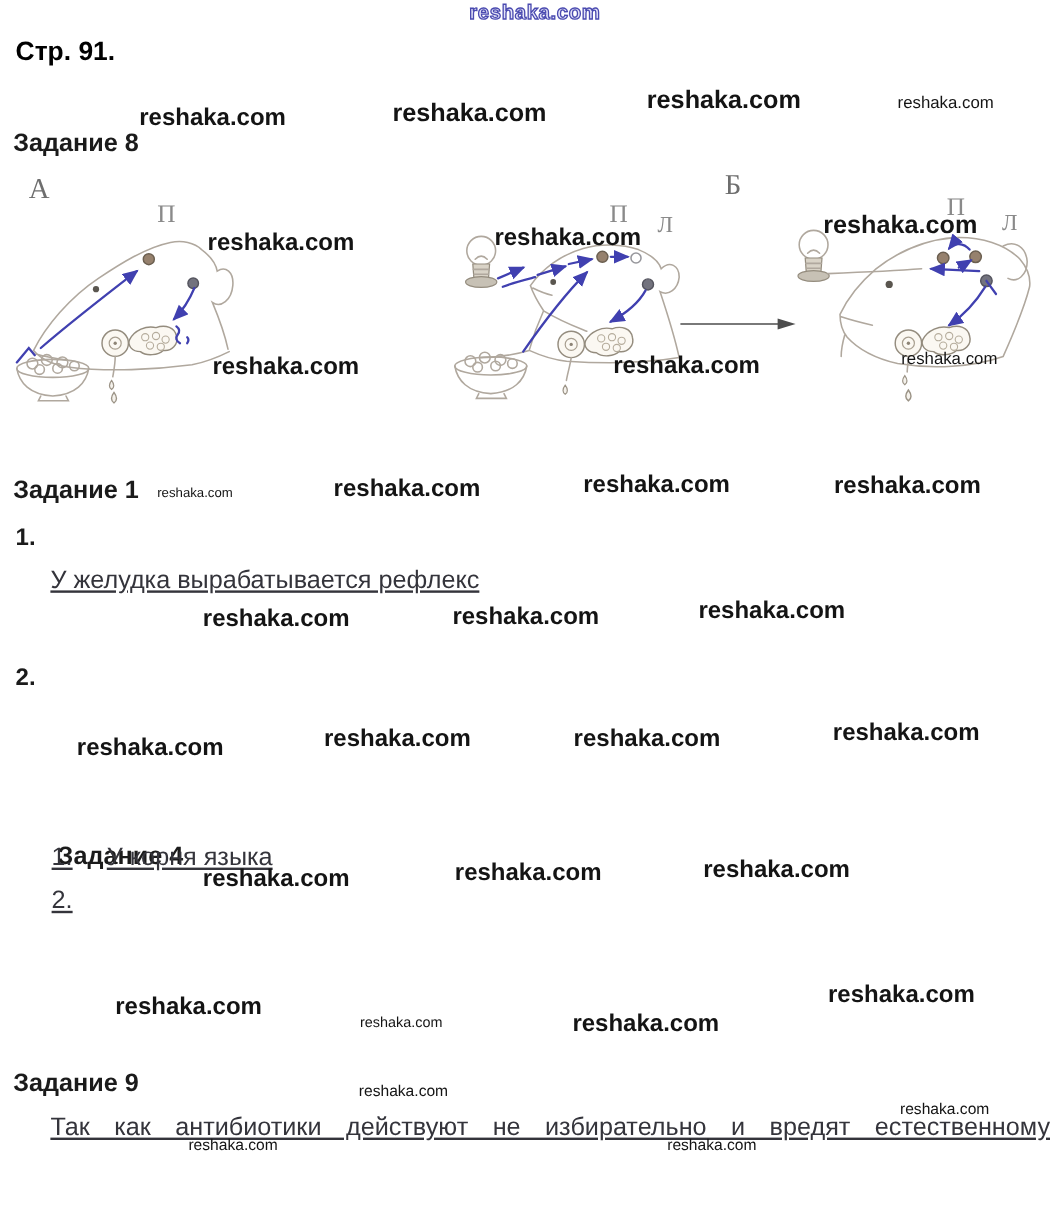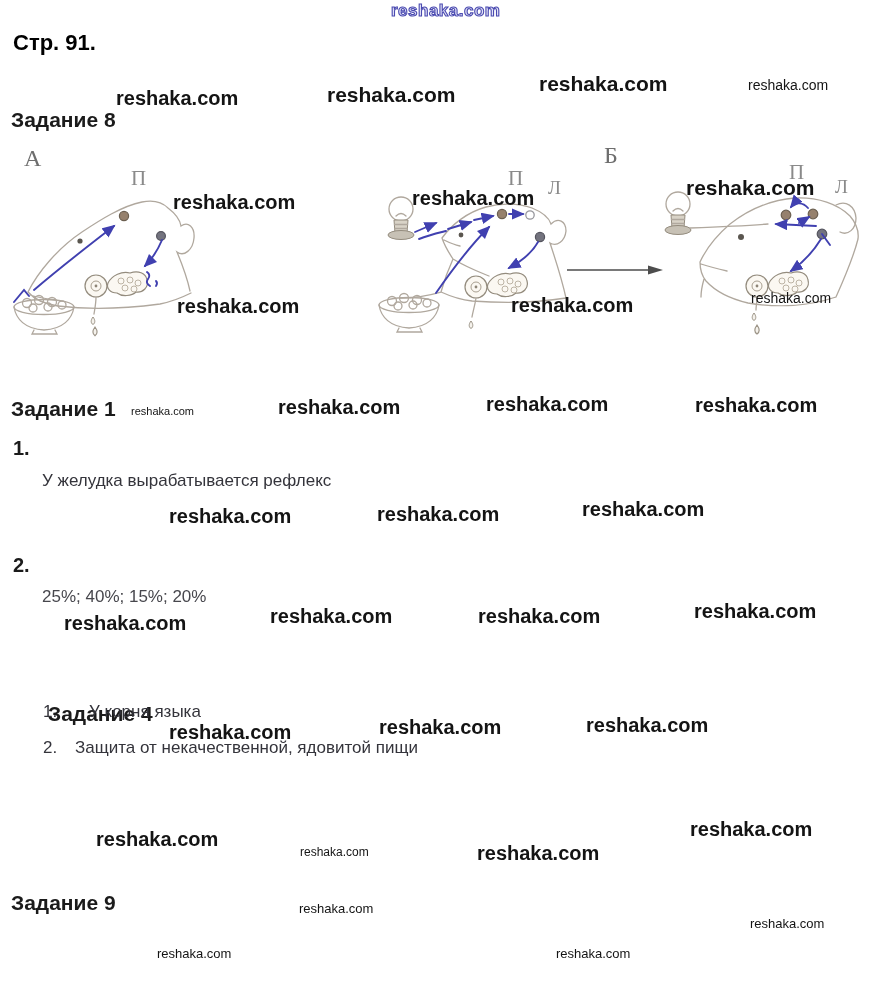--- a/index.html
+++ b/index.html
@@ -2,21 +2,21 @@
 <html><head>
 <meta charset="utf-8">
 <style>
   html,body{margin:0;padding:0;background:#ffffff;}
   .page{position:relative;width:886px;height:1008px;background:#ffffff;
         font-family:"Liberation Sans",sans-serif;overflow:hidden;}
   .abs{position:absolute;white-space:nowrap;line-height:1.1;}
   
   .h{font-weight:700;color:#1b1b1b;font-size:21px;}
   
-  .t{color:#34343b;font-size:17px;}
+  .t{color:#34343b;font-size:21px;text-decoration:underline;}
   
   .wm{font-weight:700;color:#141414;font-size:20px;}
   .wm-n{font-weight:400;}
   .wm-blue{font-weight:700;font-size:17px;letter-spacing:.5px;
            color:#e4e4f8;-webkit-text-stroke:1.1px #4a4ab0;}
   
   .serif{font-family:"Liberation Serif",serif;color:#787878;}
   .big-letter{font-size:24px;color:#6e6e6e;}
   .marker{font-size:21px;color:#8a8a8a;}
   .marker-l{font-size:19px;}
@@ -175,41 +175,40 @@
   <span class="abs wm" style="left:695px;top:394px;">reshaka.com</span>
 
   <span class="abs h" style="left:13px;top:437px;font-size:20px;">1.</span>
   <span class="abs t" style="left:42px;top:472px;">У желудка вырабатывается рефлекс</span>
 
   <span class="abs wm" style="left:169px;top:505px;">reshaka.com</span>
   <span class="abs wm" style="left:377px;top:503px;">reshaka.com</span>
   <span class="abs wm" style="left:582px;top:498px;">reshaka.com</span>
 
   <span class="abs h" style="left:13px;top:554px;font-size:20px;">2.</span>
-  <span class="abs t" style="left:42px;top:588px;color:#47474d;">25%; 40%; 15%; 20%</span>
 
   <span class="abs wm" style="left:64px;top:612px;">reshaka.com</span>
   <span class="abs wm" style="left:270px;top:605px;">reshaka.com</span>
   <span class="abs wm" style="left:478px;top:605px;">reshaka.com</span>
   <span class="abs wm" style="left:694px;top:600px;">reshaka.com</span>
 
   <span class="abs h" style="left:11px;top:702px;margin-left:37px;">Задание 4</span>
   <span class="abs t" style="left:43px;top:703px;">1.</span>
   <span class="abs t" style="left:89px;top:703px;">У корня языка</span>
   <span class="abs wm" style="left:169px;top:721px;">reshaka.com</span>
   <span class="abs wm" style="left:379px;top:716px;">reshaka.com</span>
   <span class="abs wm" style="left:586px;top:714px;">reshaka.com</span>
   <span class="abs t" style="left:43px;top:739px;">2.</span>
-  <span class="abs t" style="left:75px;top:739px;">Защита от некачественной, ядовитой пищи</span>
 
   <span class="abs wm" style="left:96px;top:828px;">reshaka.com</span>
   <span class="abs wm" style="left:690px;top:818px;">reshaka.com</span>
   <span class="abs wm wm-n" style="left:300px;top:846px;font-size:12px;">reshaka.com</span>
   <span class="abs wm" style="left:477px;top:842px;">reshaka.com</span>
 
   <span class="abs h" style="left:11px;top:891px;">Задание 9</span>
   <span class="abs wm wm-n" style="left:299px;top:902px;font-size:13px;">reshaka.com</span>
   <span class="abs wm wm-n" style="left:750px;top:917px;font-size:13px;">reshaka.com</span>
 
+  <div class="abs t just" style="left:42px;top:928px;">Так как антибиотики действуют не избирательно и вредят естественному</div>
   <span class="abs wm wm-n" style="left:157px;top:947px;font-size:13px;">reshaka.com</span>
   <span class="abs wm wm-n" style="left:556px;top:947px;font-size:13px;">reshaka.com</span>
 
 </div>
 
 </body></html>

